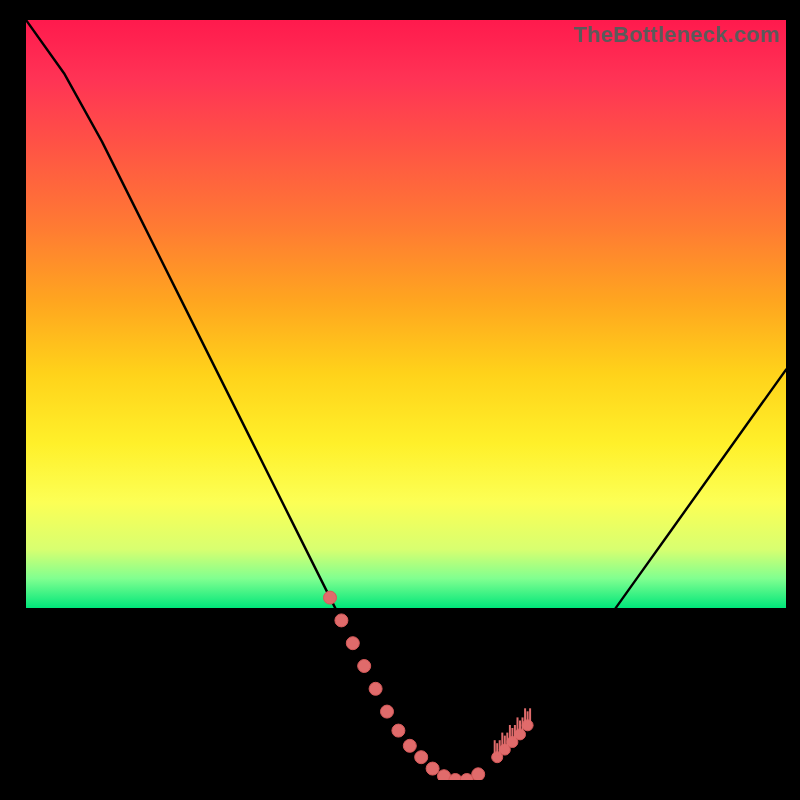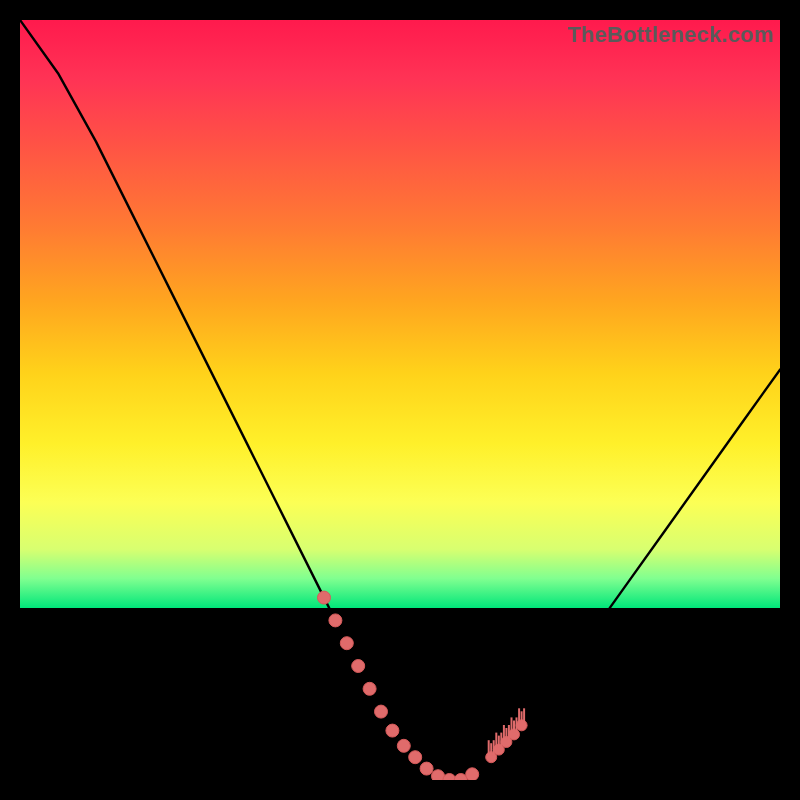--- a/index.html
+++ b/index.html
@@ -5,21 +5,21 @@
   * { margin: 0; padding: 0; box-sizing: border-box; }
   html, body { width: 800px; height: 800px; overflow: hidden; background: #000; }
   .frame {
     position: relative;
     width: 800px;
     height: 800px;
     background: #000;
   }
   .plot-area {
     position: absolute;
-    left: 20px;
+    left: 26px;
     top: 20px;
     width: 760px;
     height: 588px;
     background: linear-gradient(to bottom,
       #ff1a4d 0%,
       #ff3355 10%,
       #ff5544 22%,
       #ff7a33 35%,
       #ffa61f 48%,
       #ffd21a 60%,

